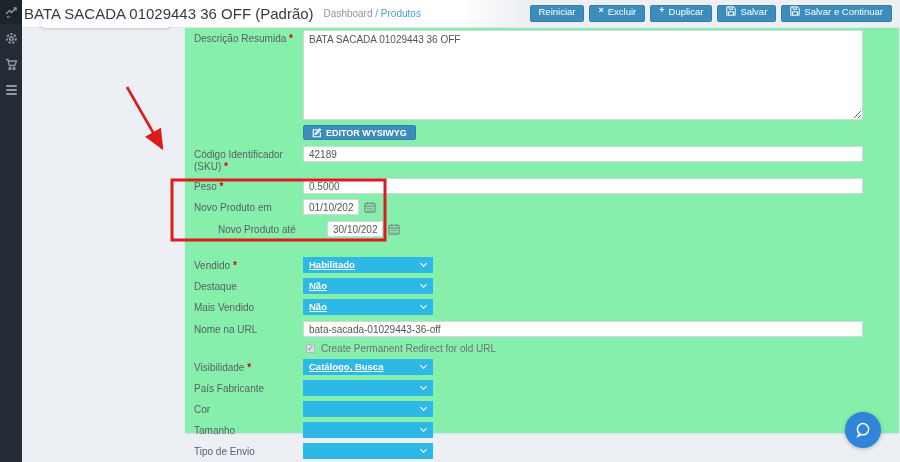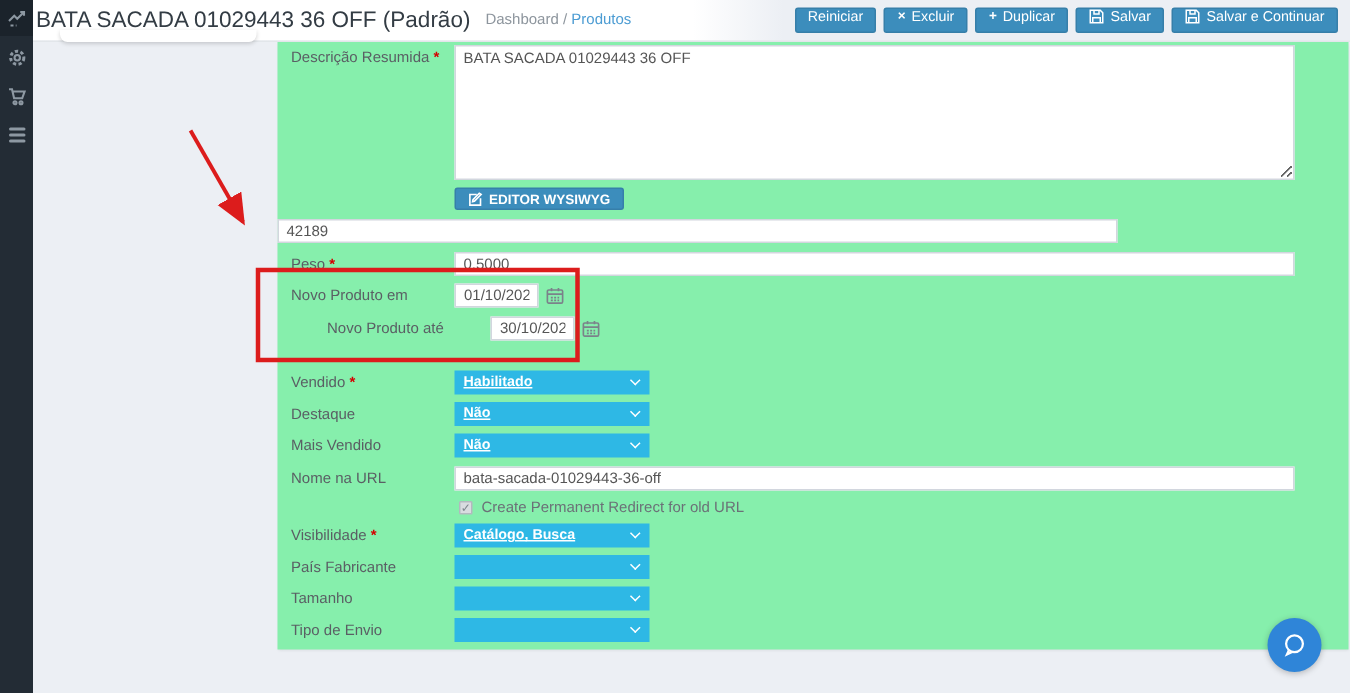--- a/index.html
+++ b/index.html
@@ -189,20 +189,21 @@
         <svg width="10" height="10" viewBox="0 0 12 12">
           <path d="M10 5 v5.5 H1.5 V2 H7"></path>
             <path d="M5 7.5 L10.5 2 L9 1 L4 6.2 L3.7 7.8 z"></path>
         </svg>
         <span>EDITOR WYSIWYG</span>
       </button>
     </div>
   </div>
 
   <div class="row" style="margin-bottom:6px;">
+    <div class="lbl"><span>Código Identificador (SKU)</span> <span class="req">*</span></div>
     <div class="ctl">
         <input class="txt" value="42189" style="">
       </div>
   </div>
 
   <div class="row" style="margin-bottom:5px;">
     <div class="lbl"><span>Peso</span> <span class="req">*</span></div>
     <div class="ctl">
         <input class="txt" value="0.5000" style="">
       </div>
@@ -296,20 +297,29 @@
   <div class="row" style="margin-bottom:5px;">
     <div class="lbl"><span>País Fabricante</span></div>
     <div class="ctl">
       <div class="sel">
         <span></span>
         <span class="chev"></span>
       </div>
     </div>
   </div>
 
+  <div class="row" style="margin-bottom:5px;">
+    <div class="lbl"><span>Cor</span></div>
+    <div class="ctl">
+      <div class="sel">
+        <span></span>
+        <span class="chev"></span>
+      </div>
+    </div>
+  </div>
 
   <div class="row" style="margin-bottom:5px;">
     <div class="lbl"><span>Tamanho</span></div>
     <div class="ctl">
       <div class="sel">
         <span></span>
         <span class="chev"></span>
       </div>
     </div>
   </div>

